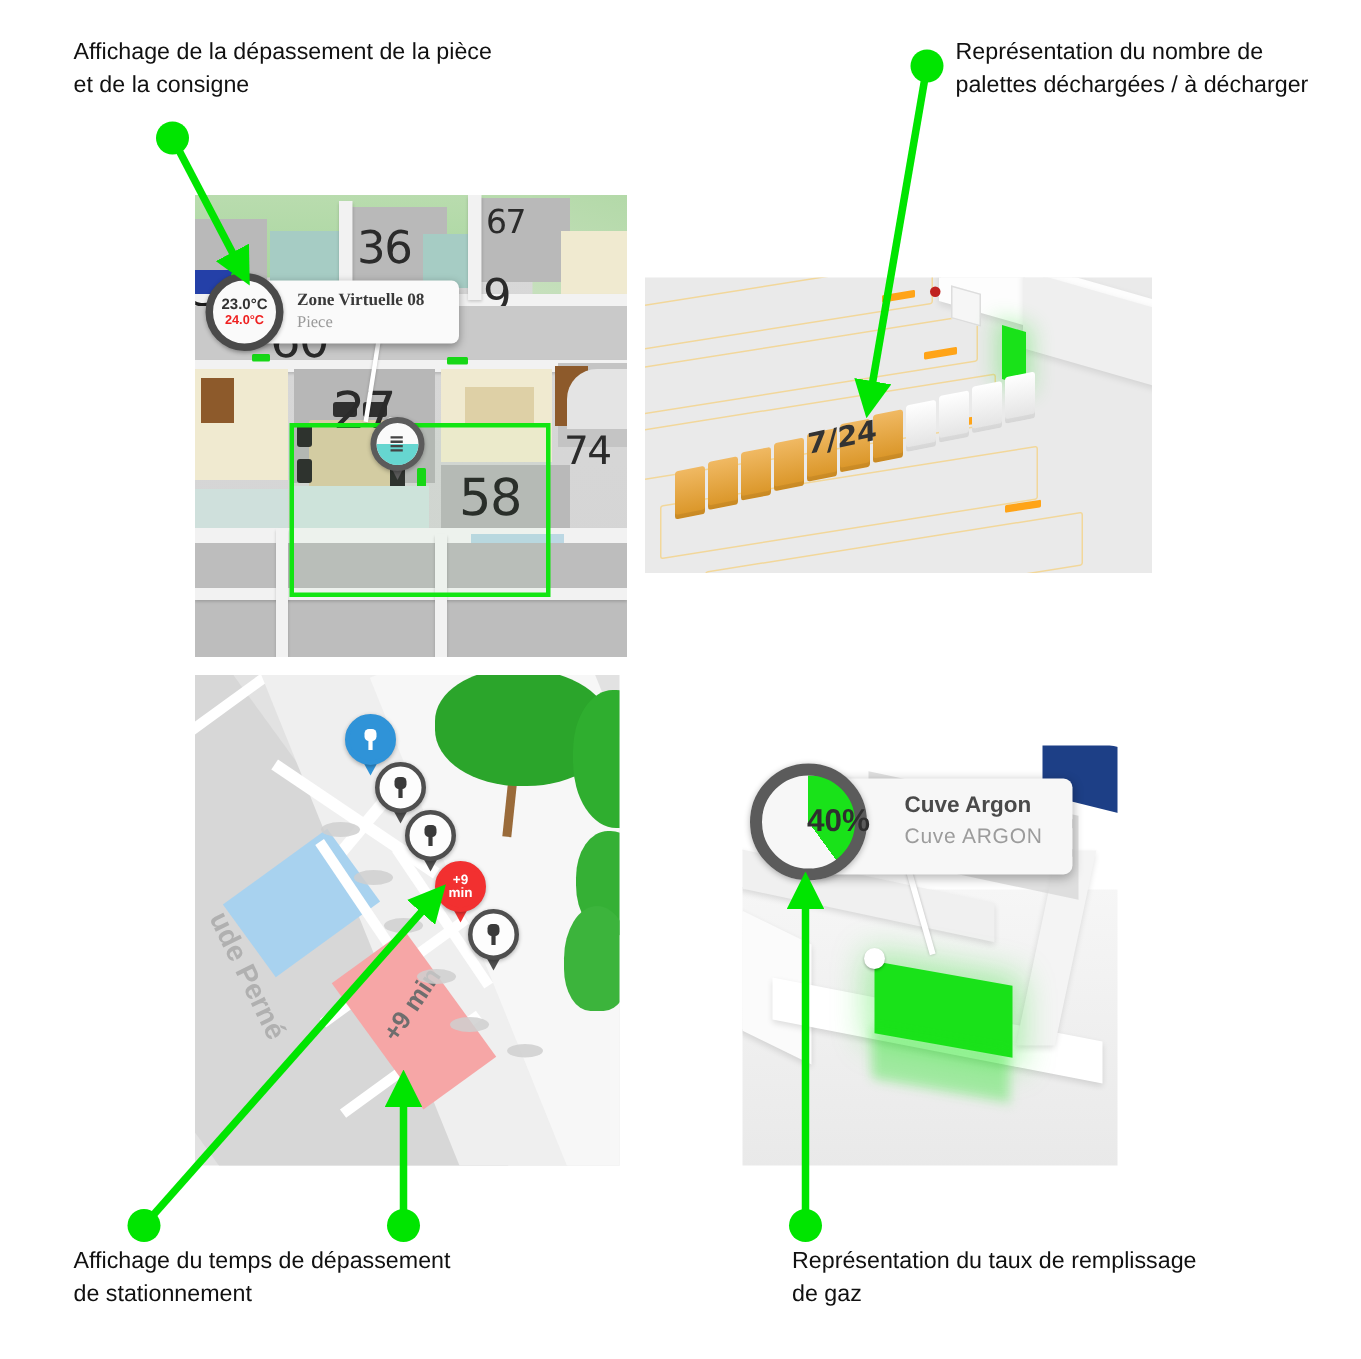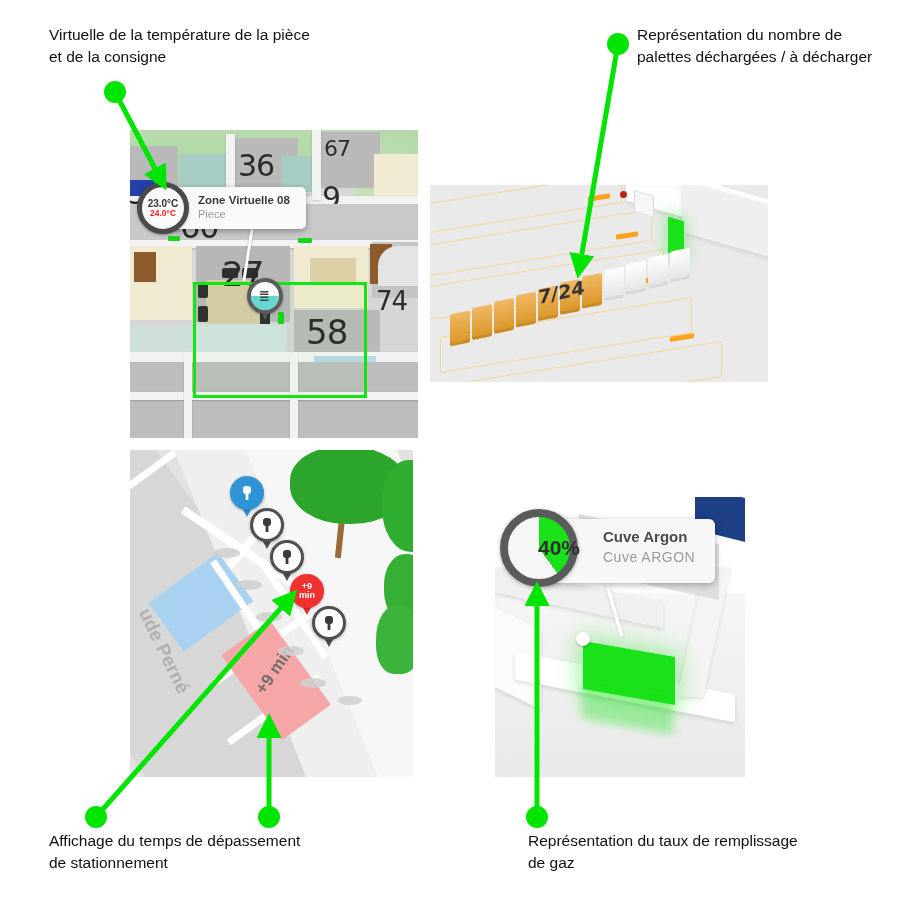--- a/index.html
+++ b/index.html
@@ -27,21 +27,21 @@
   .roomLight{position:absolute;background:#f0ead0;}
   .roomTeal{position:absolute;background:#a6ccc4;}
   .roomBlue{position:absolute;background:#bcd8e4;}
   .rnum{position:absolute;font-family:"DejaVu Sans",sans-serif;font-weight:400;
         color:#2b2b2b;letter-spacing:-1px;}
   .greenzone{position:absolute;border:3px solid #12e512;background:rgba(0,255,0,.02);}
   .greenbar{position:absolute;background:#17d717;border-radius:1px;}
 
   
   .tipcard{position:absolute;background:#fafafa;border-radius:5px;
-      box-shadow:0 2px 6px rgba(0,0,0,.35);display:flex;}
+      box-shadow:0 2px 6px rgba(0,0,0,.35);display:flex;align-items:center;font-family:Liberation Serif, serif;}
   .tipcard .txt{padding:6px 16px 7px 46px;}
   .tipcard .t1{font-size:11.5px;font-weight:bold;color:#3a3a3a;line-height:1.25;}
   .tipcard .t2{font-size:11px;color:#9a9a9a;line-height:1.3;}
   .gauge{position:absolute;border-radius:50%;background:#fafafa;
       border:5px solid #4a4a4a;box-sizing:border-box;
       display:flex;flex-direction:column;align-items:center;justify-content:center;
       box-shadow:0 1px 3px rgba(0,0,0,.3);}
   .gauge .gv1{font-size:10px;font-weight:bold;color:#333;line-height:1.1;}
   .gauge .gv2{font-size:8.5px;font-weight:bold;color:#ef2020;line-height:1.1;}
   .leader{position:absolute;background:#fff;box-shadow:0 0 2px rgba(0,0,0,.25);}
@@ -106,21 +106,21 @@
       box-shadow:0 1px 4px rgba(0,0,0,.3);}
   .donut .hole{position:absolute;border-radius:50%;background:#f7f7f7;}
   .donut .pct{position:relative;font-size:21px;font-weight:bold;color:#2f2f2f;margin-left:40px;}
   .blueroof{position:absolute;background:#1d3f86;}
 </style>
 </head>
 <body>
 
 <div class="stage">
 
-  <div class="caption" style="left:49px;top:24px;width:360px;">Virtuelle de la température de la pièce
+  <div class="caption" style="left:49px;top:24px;width:360px;">Affichage de la dépassement de la pièce
 et de la consigne</div>
   <div class="caption" style="left:637px;top:24px;width:270px;">Représentation du nombre de
 palettes déchargées / à décharger</div>
   <div class="caption" style="left:49px;top:830px;width:360px;">Affichage du temps de dépassement
 de stationnement</div>
   <div class="caption" style="left:528px;top:830px;width:360px;">Représentation du taux de remplissage
 de gaz</div>
 
   <div class="panel p1" style="left:130px;top:130px;width:288px;height:308px;">
     <div class="grass"></div>

